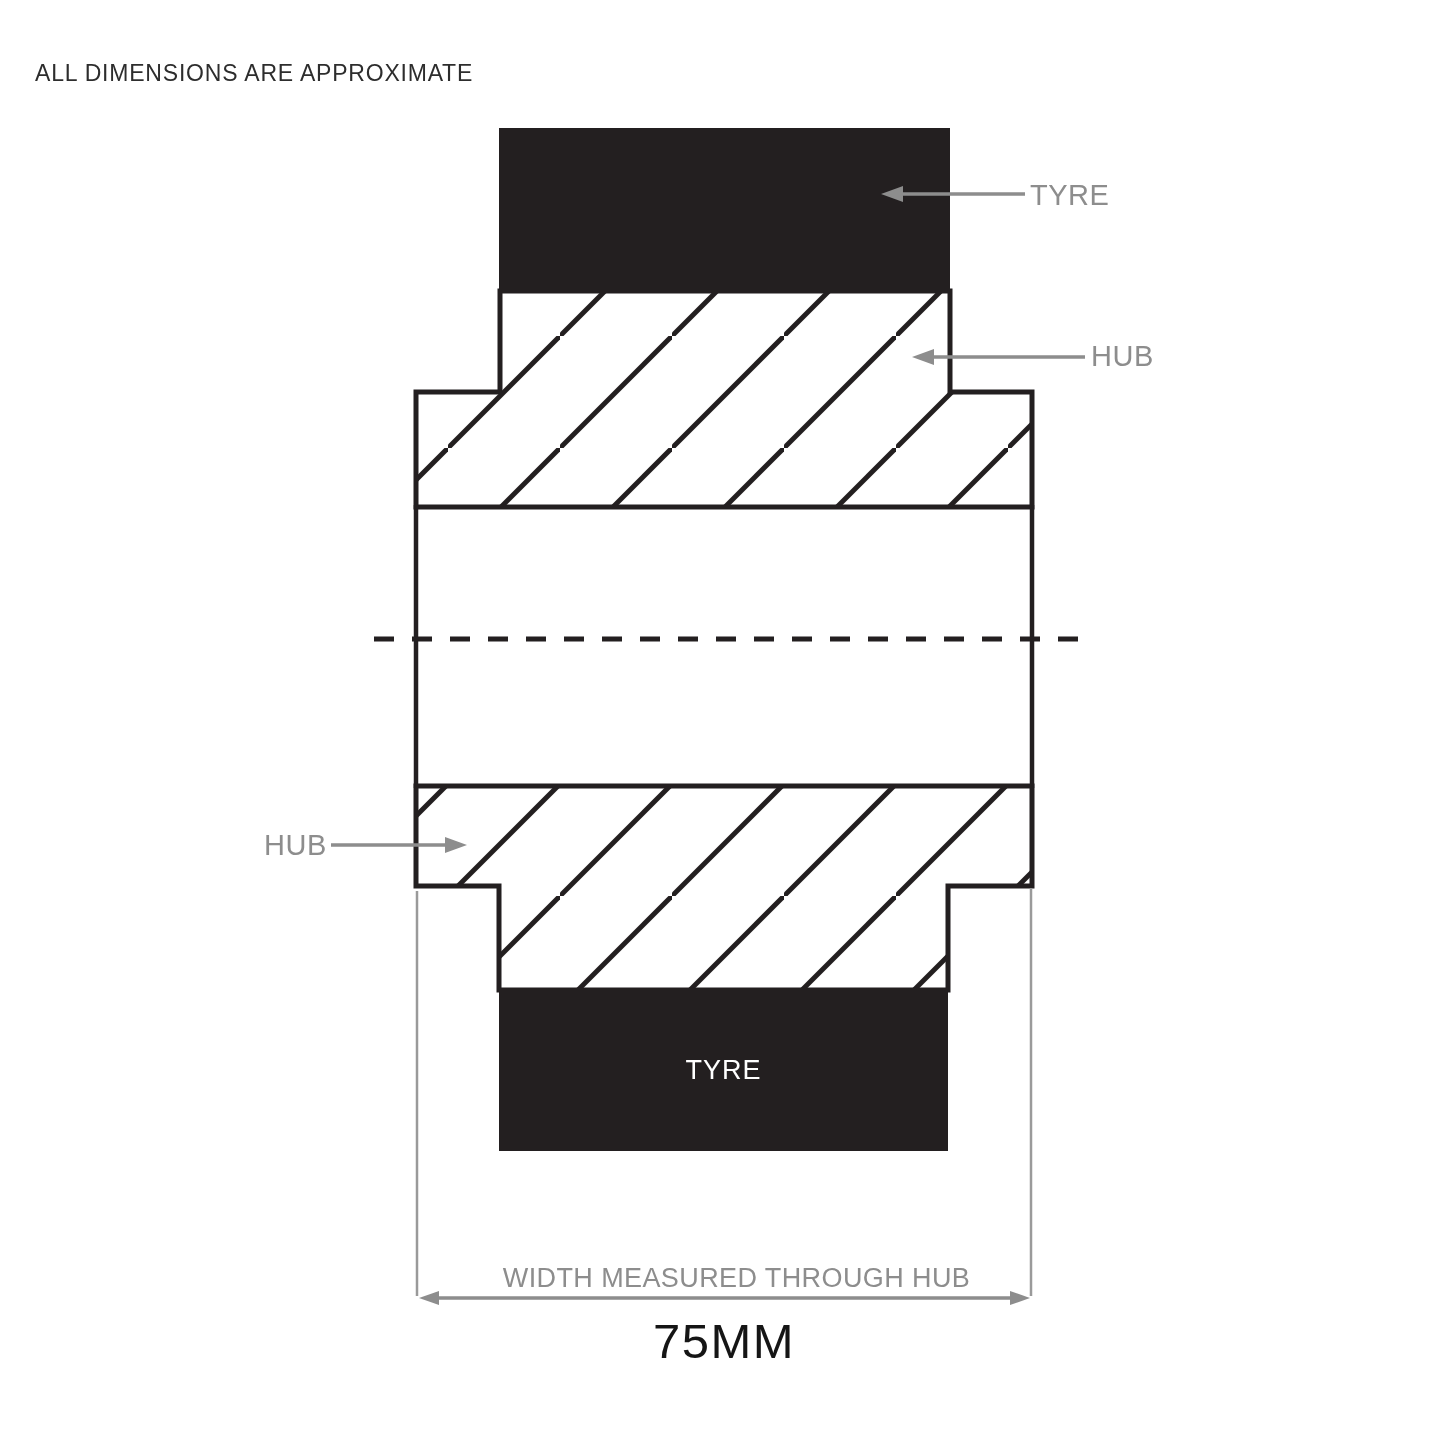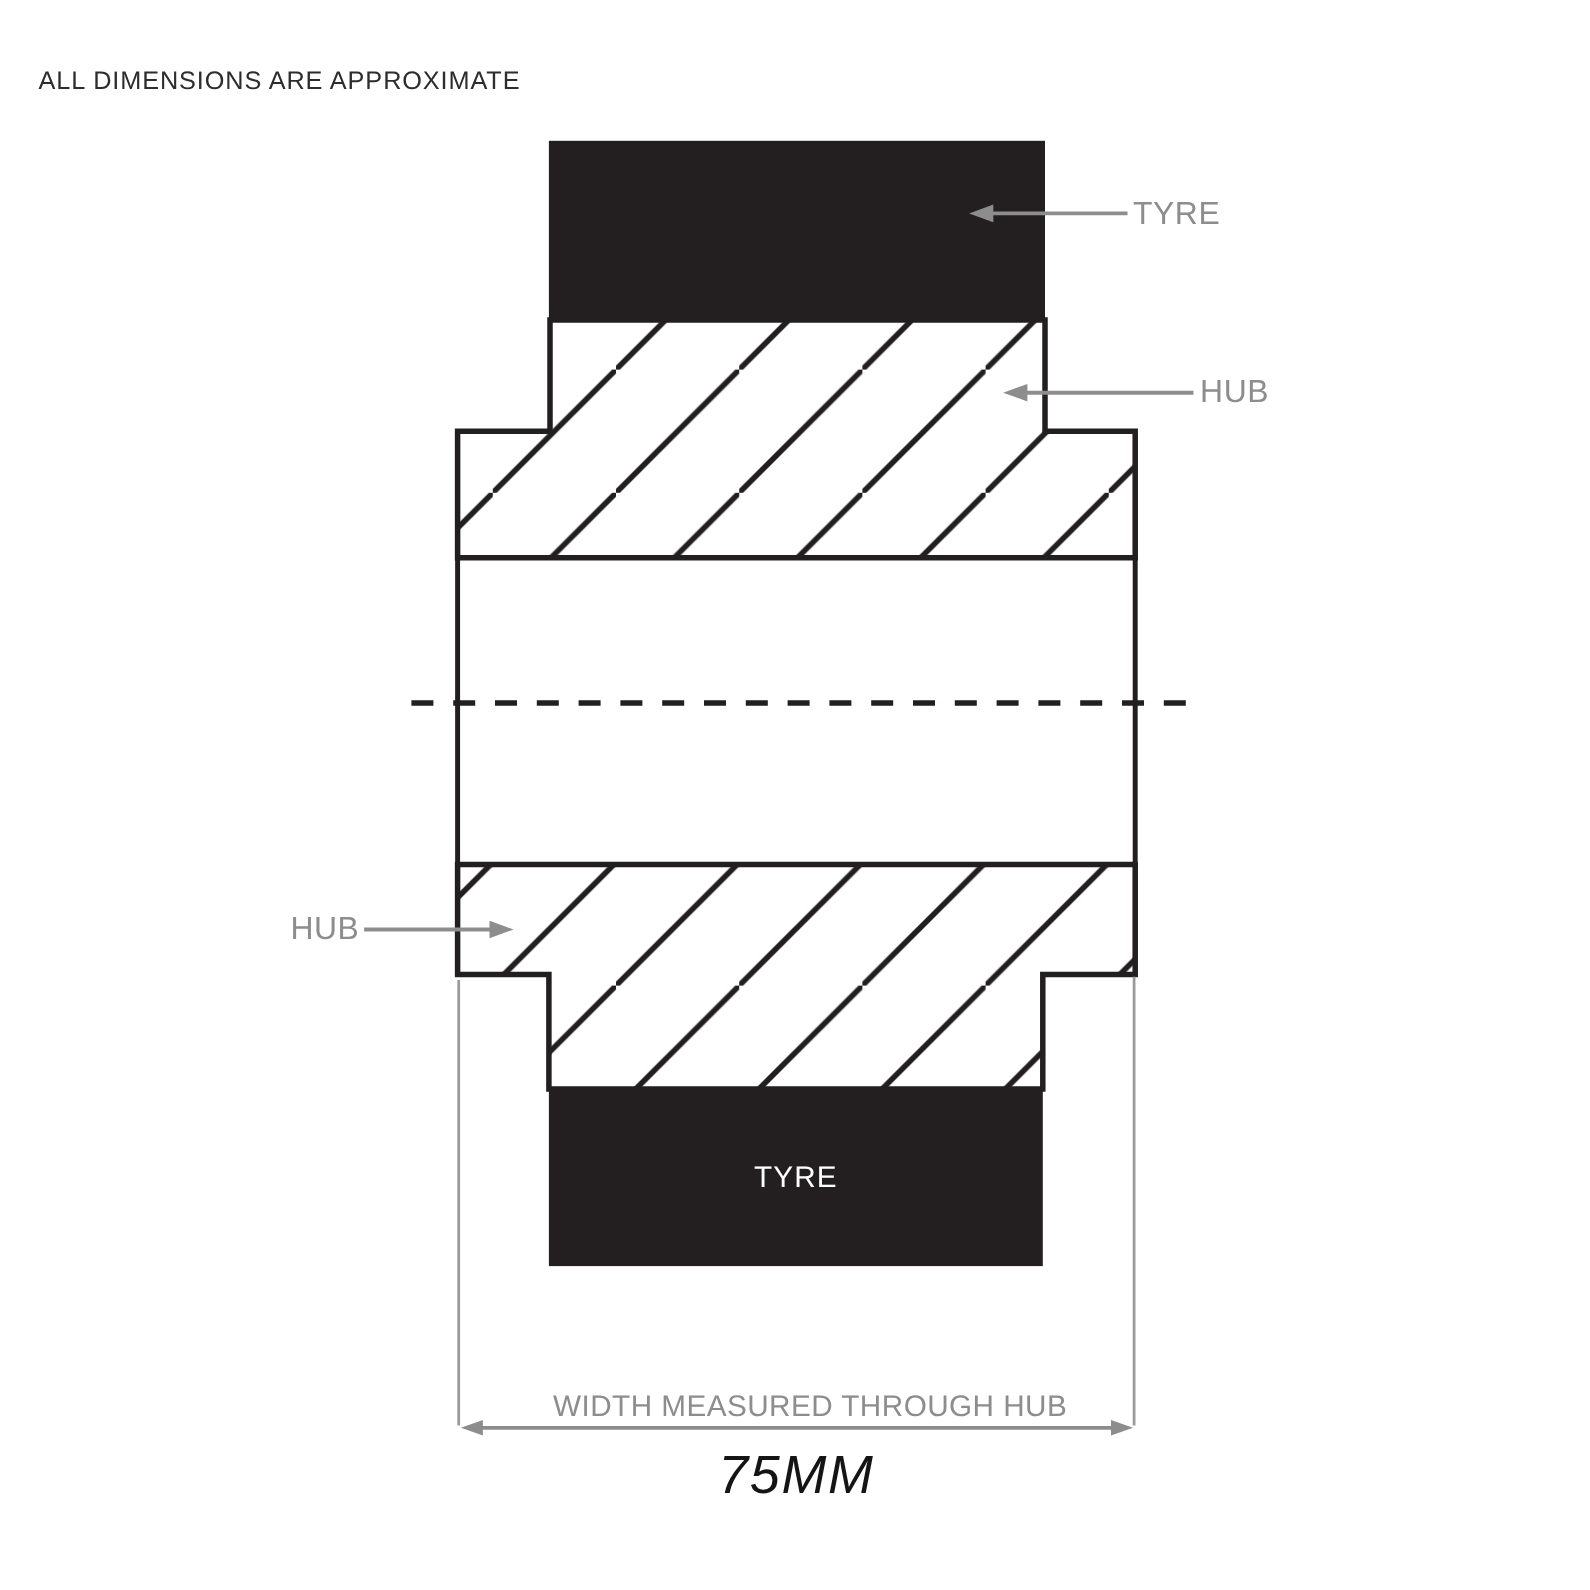--- a/index.html
+++ b/index.html
@@ -33,21 +33,21 @@
   .note{left:35px;top:62px;font-size:23px;letter-spacing:0.8px;color:#2d2d2d;}
   .lbl{font-size:29px;color:var(--label-gray);letter-spacing:0.5px;}
   .tyre-top-lbl{left:1030px;top:181px;}
   .hub-right-lbl{left:1091px;top:342px;}
   .hub-left-lbl{left:264px;top:831px;}
   .tyre-bottom-lbl{left:499px;top:1057px;width:449px;text-align:center;
     font-size:27px;color:#ffffff;letter-spacing:1px;}
   .dim-caption{left:417px;top:1265px;width:614px;text-align:center;
     font-size:27px;color:var(--label-gray);letter-spacing:0.4px;padding-left:25px;}
   .dim-value{left:417px;top:1317px;width:614px;text-align:center;
-    font-size:49px;color:#151515;letter-spacing:1.5px;font-style:italic;}
+    font-size:49px;color:#151515;letter-spacing:1.5px;}
 </style>
 </head>
 <body>
 
 <div class="stage">
 
   <svg class="diagram" viewBox="0 0 1445 1445">
     <defs>
       <pattern id="hatch" width="112" height="112" patternUnits="userSpaceOnUse">
         <line class="hatch-line" x1="0" y1="112" x2="112" y2="0"></line>

